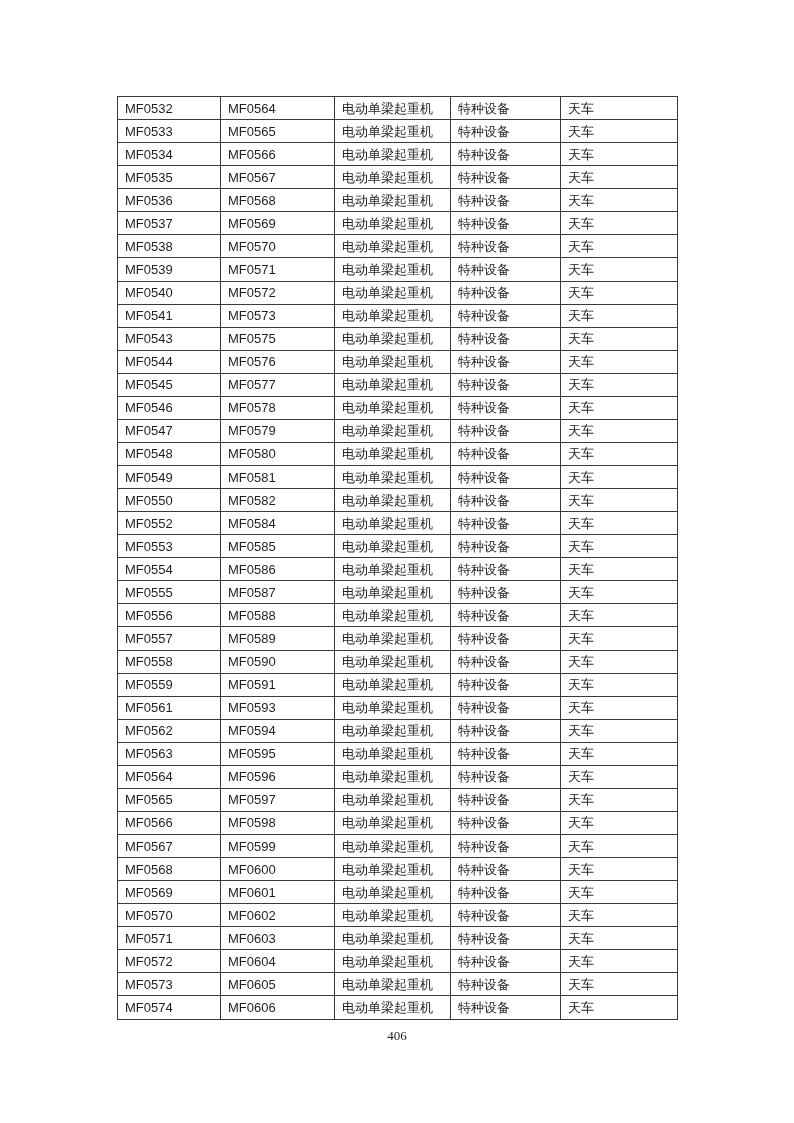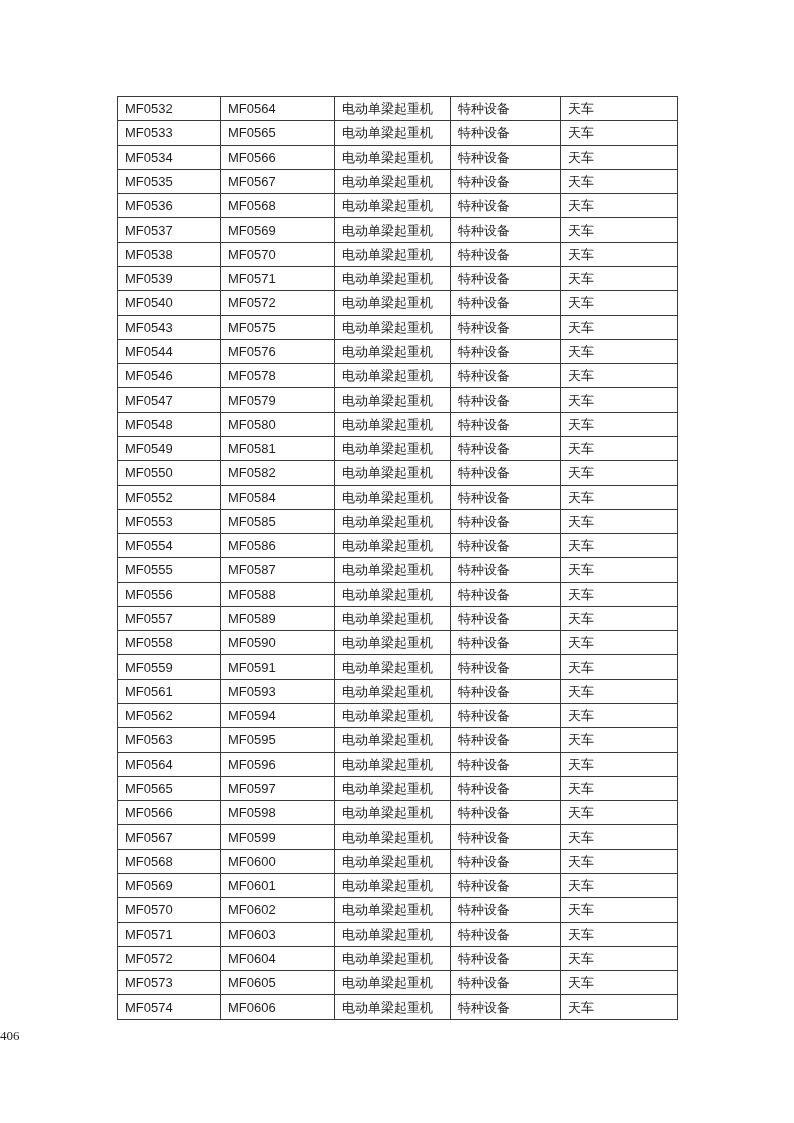--- a/index.html
+++ b/index.html
@@ -37,21 +37,21 @@
   .col-c1 { width: 103px; }
   .col-c2 { width: 114px; }
   .col-c3 { width: 116px; }
   .col-c4 { width: 110px; }
   .col-c5 { width: 117px; }
   .page-number {
     position: absolute;
     left: 0;
     top: 1028px;
     width: 794px;
-    text-align: left;
+    text-align: center;
     font-family: "Liberation Serif", serif;
     font-size: 13px;
     color: #1f1f1f;
   }
 </style>
 </head>
 <body>
 
 <div class="page">
 
@@ -121,34 +121,48 @@
           <td>天车</td>
         </tr>
         <tr>
           <td>MF0540</td>
           <td>MF0572</td>
           <td>电动单梁起重机</td>
           <td>特种设备</td>
           <td>天车</td>
         </tr>
         <tr>
+          <td>MF0541</td>
+          <td>MF0573</td>
+          <td>电动单梁起重机</td>
+          <td>特种设备</td>
+          <td>天车</td>
+        </tr>
+        <tr>
           <td>MF0543</td>
           <td>MF0575</td>
           <td>电动单梁起重机</td>
           <td>特种设备</td>
           <td>天车</td>
         </tr>
         <tr>
           <td>MF0544</td>
           <td>MF0576</td>
           <td>电动单梁起重机</td>
           <td>特种设备</td>
           <td>天车</td>
         </tr>
         <tr>
+          <td>MF0545</td>
+          <td>MF0577</td>
+          <td>电动单梁起重机</td>
+          <td>特种设备</td>
+          <td>天车</td>
+        </tr>
+        <tr>
           <td>MF0546</td>
           <td>MF0578</td>
           <td>电动单梁起重机</td>
           <td>特种设备</td>
           <td>天车</td>
         </tr>
         <tr>
           <td>MF0547</td>
           <td>MF0579</td>
           <td>电动单梁起重机</td>

